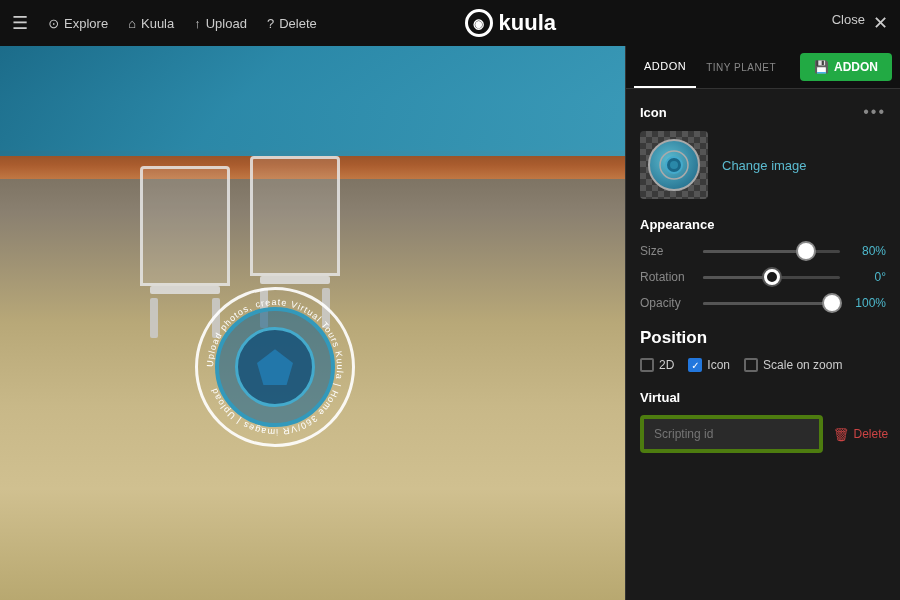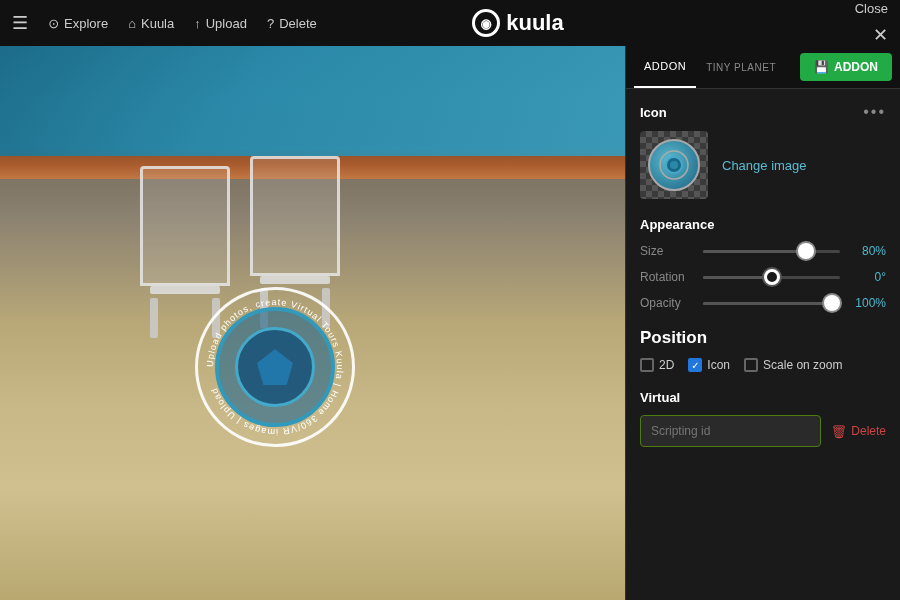--- a/index.html
+++ b/index.html
@@ -7,21 +7,21 @@
 
     
     .top-nav {
       display: flex; align-items: center; background: #111; height: 46px;
       padding: 0 12px; gap: 20px; flex-shrink: 0;
     }
     .nav-menu-icon { color: #ccc; font-size: 18px; cursor: pointer; }
     .nav-item { display: flex; align-items: center; gap: 5px; color: #ccc; font-size: 13px; cursor: pointer; }
     .nav-logo { margin: 0 auto; color: #fff; font-size: 22px; font-weight: bold; display: flex; align-items: center; gap: 6px; }
     .logo-circle { width: 28px; height: 28px; border-radius: 50%; border: 3px solid #fff; display: flex; align-items: center; justify-content: center; }
-    .close-area { display: flex; align-items: flex-end; gap: 8px; color: #ccc; font-size: 13px; margin-left: auto; flex-direction: column; }
+    .close-area { display: flex; align-items: flex-start; gap: 8px; color: #ccc; font-size: 13px; margin-left: auto; }
     .close-btn { color: #ccc; font-size: 18px; cursor: pointer; }
 
     
     .main-content { display: flex; flex: 1; overflow: hidden; }
 
     
     .photo-area {
       flex: 1; position: relative; overflow: hidden;
       background: linear-gradient(to bottom, #4a8fa8 0%, #5a9fb8 8%, #7ab0c0 12%, #6a7060 25%, #8a8870 45%, #9a9880 60%, #b0a890 75%, #a89878 85%, #c0b090 95%, #b8a880 100%);
     }
@@ -133,21 +133,21 @@
       display: flex; align-items: center; justify-content: center; flex-shrink: 0;
     }
     .checkbox-box.checked { background: #2277dd; border-color: #2277dd; }
     .checkbox-check { color: #fff; font-size: 10px; }
 
     
     .settings-section {}
     .settings-title { color: #fff; font-size: 13px; font-weight: bold; margin-bottom: 10px; }
     .settings-row { display: flex; align-items: center; gap: 10px; }
     .scripting-input {
-      flex: 1; background: #2a2a2a; border: 1px solid #4d7c0f; border-radius: 4px;
+      flex: 1; background: #2a2a2a; border: 4px solid #4d7c0f; border-radius: 4px;
       padding: 8px 10px; color: #888; font-size: 12px; outline: none;
     }
     .delete-btn { color: #cc4444; font-size: 12px; cursor: pointer; display: flex; align-items: center; gap: 4px; }
     .trash-icon { font-size: 13px; }
 
     
     .scene-container {
       position: absolute; inset: 0;
       overflow: hidden;
     }

